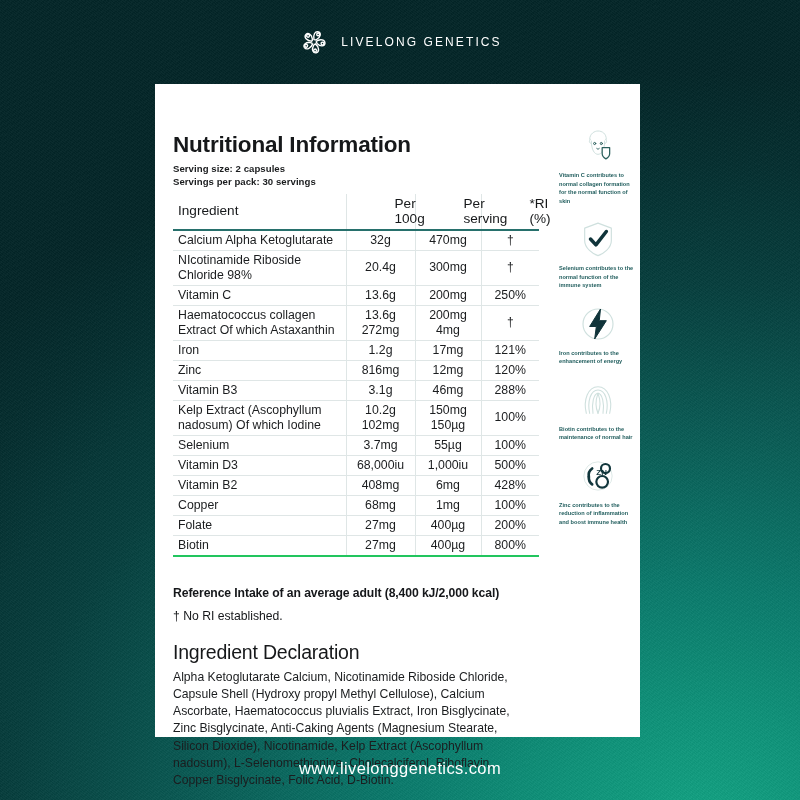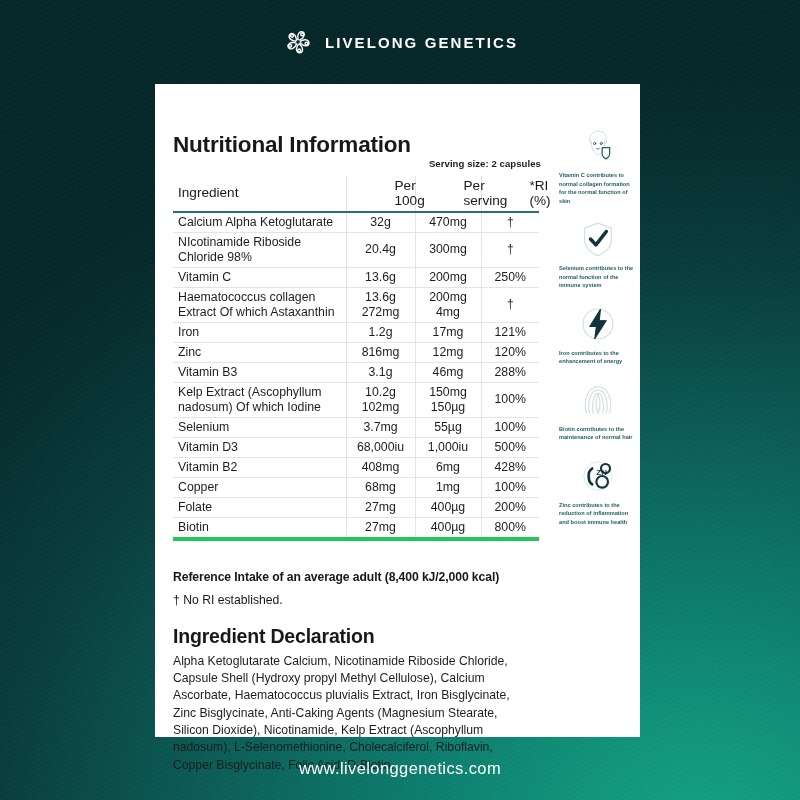--- a/index.html
+++ b/index.html
@@ -21,36 +21,36 @@
     opacity:.9;
   }
 
   
   .header{
     position:absolute;left:0;top:0;width:800px;height:84px;
     display:flex;align-items:center;justify-content:center;gap:11px;z-index:3;
   }
   .logo-mark{width:32px;height:32px;display:block;}
   .brand-name{
-    color:#ffffff;font-size:15px;letter-spacing:2.1px;font-weight:700;
+    color:#ffffff;font-size:12px;letter-spacing:2.1px;font-weight:400;
     white-space:nowrap;
     text-align:center;
   }
 
   
   .card{
     position:absolute;left:155px;top:84px;width:485px;height:653px;
     background:#ffffff;z-index:2;
   }
   .card-inner{position:absolute;left:18px;top:48px;width:368px;}
 
   h1.section-title{
     margin:0;font-size:22.5px;font-weight:700;color:#16181a;letter-spacing:-.2px;
   }
-  .serving-lines{text-align:right;}
+  .serving-lines{margin-top:5px;}
   .serving-line{
     font-size:9.6px;font-weight:700;color:#1a1c1e;line-height:1.33;letter-spacing:.05px;
   }
 
   
   table.nutri{
     margin-top:5px;border-collapse:collapse;width:366px;table-layout:fixed;
     font-size:12.3px;color:#1b1d1f;
   }
   table.nutri col.c-ing{width:173px;}
@@ -69,35 +69,35 @@
   table.nutri tbody td{
     border-bottom:1px solid #dfe6e6;text-align:center;line-height:1.22;
   }
   table.nutri tbody td.ing{text-align:left;padding-left:5px;}
   table.nutri tbody td.col-100,
   table.nutri tbody td.col-serv,
   table.nutri tbody td.col-ri{border-left:1px solid #dfe6e6;}
   table.nutri thead th.th-100,
   table.nutri thead th.th-serv,
   table.nutri thead th.th-ri{border-left:1px solid #dfe6e6;}
-  table.nutri tbody tr:last-child td{border-bottom:4px solid #22c55e;}
+  table.nutri tbody tr:last-child td{border-bottom:2px solid #22c55e;}
   .dbl{display:block;}
   .dagger{font-size:12px;}
 
   
   .ri-note{
     margin-top:29px;font-size:12.2px;font-weight:700;color:#15171a;letter-spacing:-.1px;
   }
   .no-ri{
     margin-top:9px;font-size:12.2px;color:#15171a;
   }
 
   
   h2.section-title2{
-    margin:18px 0 0 0;font-size:19.5px;font-weight:700;color:#16181a;letter-spacing:-.2px;
+    margin:18px 0 0 0;font-size:19.5px;font-weight:400;color:#16181a;letter-spacing:-.2px;
   }
   .ingredients{
     margin-top:5px;font-size:12.2px;line-height:1.42;color:#1b1d1f;width:352px;
   }
 
   
   .benefits{
     position:absolute;left:404px;top:42px;width:78px;z-index:3;
   }
   .benefit{margin-bottom:14px;text-align:left;}
@@ -152,20 +152,21 @@
     <span class="brand-name">LIVELONG GENETICS</span>
   </div>
 
   <div class="card">
     <div class="card-inner">
 
       <h1 class="section-title">Nutritional Information</h1>
 
       <div class="serving-lines">
         <div class="serving-line">Serving size:  2 capsules</div>
+        <div class="serving-line">Servings per pack: 30 servings</div>
       </div>
 
       <table class="nutri">
         <colgroup>
           <col class="c-ing">
             <col class="c-100">
             <col class="c-serv">
             <col class="c-ri">
         </colgroup>
         <thead>

